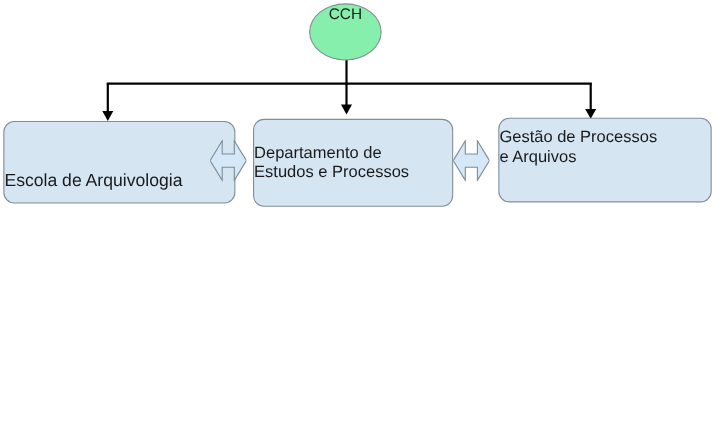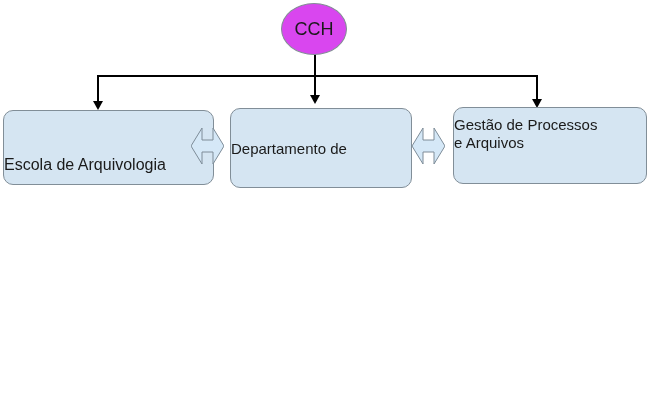--- a/index.html
+++ b/index.html
@@ -15,27 +15,26 @@
   .connector-svg {
     position: absolute;
     left: 0; top: 0;
     width: 654px; height: 400px;
     pointer-events: none;
   }
   .node-ellipse {
     position: absolute;
     left: 281px; top: 3px;
     width: 66px; height: 52px;
-    background: #d946ef;
+    background: #86efac;
     border: 1px solid #838d96;
     border-radius: 50%;
     display: flex;
-    align-items: center;
     justify-content: center;
-    font-size: 18px;
+    font-size: 14px;
     box-sizing: border-box;
   }
   .node-box {
     position: absolute;
     background: #d5e5f2;
     border: 1px solid #818e98;
     border-radius: 10px;
     box-sizing: border-box;
     font-size: 15px;
     line-height: 17px;
@@ -96,20 +95,21 @@
     </div>
   </div>
 
   <svg class="dbl-arrow dbl-arrow-1" viewBox="0 0 33 38" xmlns="http://www.w3.org/2000/svg">
     <polygon points="0,19 11,1 11,13 22,13 22,1 33,19 22,37 22,25 11,25 11,37" fill="#d5e8f7" stroke="#7e8c98" stroke-width="1"></polygon>
   </svg>
 
   <div class="node-box box-mid">
     <div class="text-block">
       <div>Departamento de</div>
+      <div>Estudos e Processos</div>
     </div>
   </div>
 
   <svg class="dbl-arrow dbl-arrow-2" viewBox="0 0 33 38" xmlns="http://www.w3.org/2000/svg">
     <polygon points="0,19 11,1 11,13 22,13 22,1 33,19 22,37 22,25 11,25 11,37" fill="#d5e8f7" stroke="#7e8c98" stroke-width="1"></polygon>
   </svg>
 
   <div class="node-box box-right">
     <div class="text-block">
       <div>Gestão de Processos</div>

